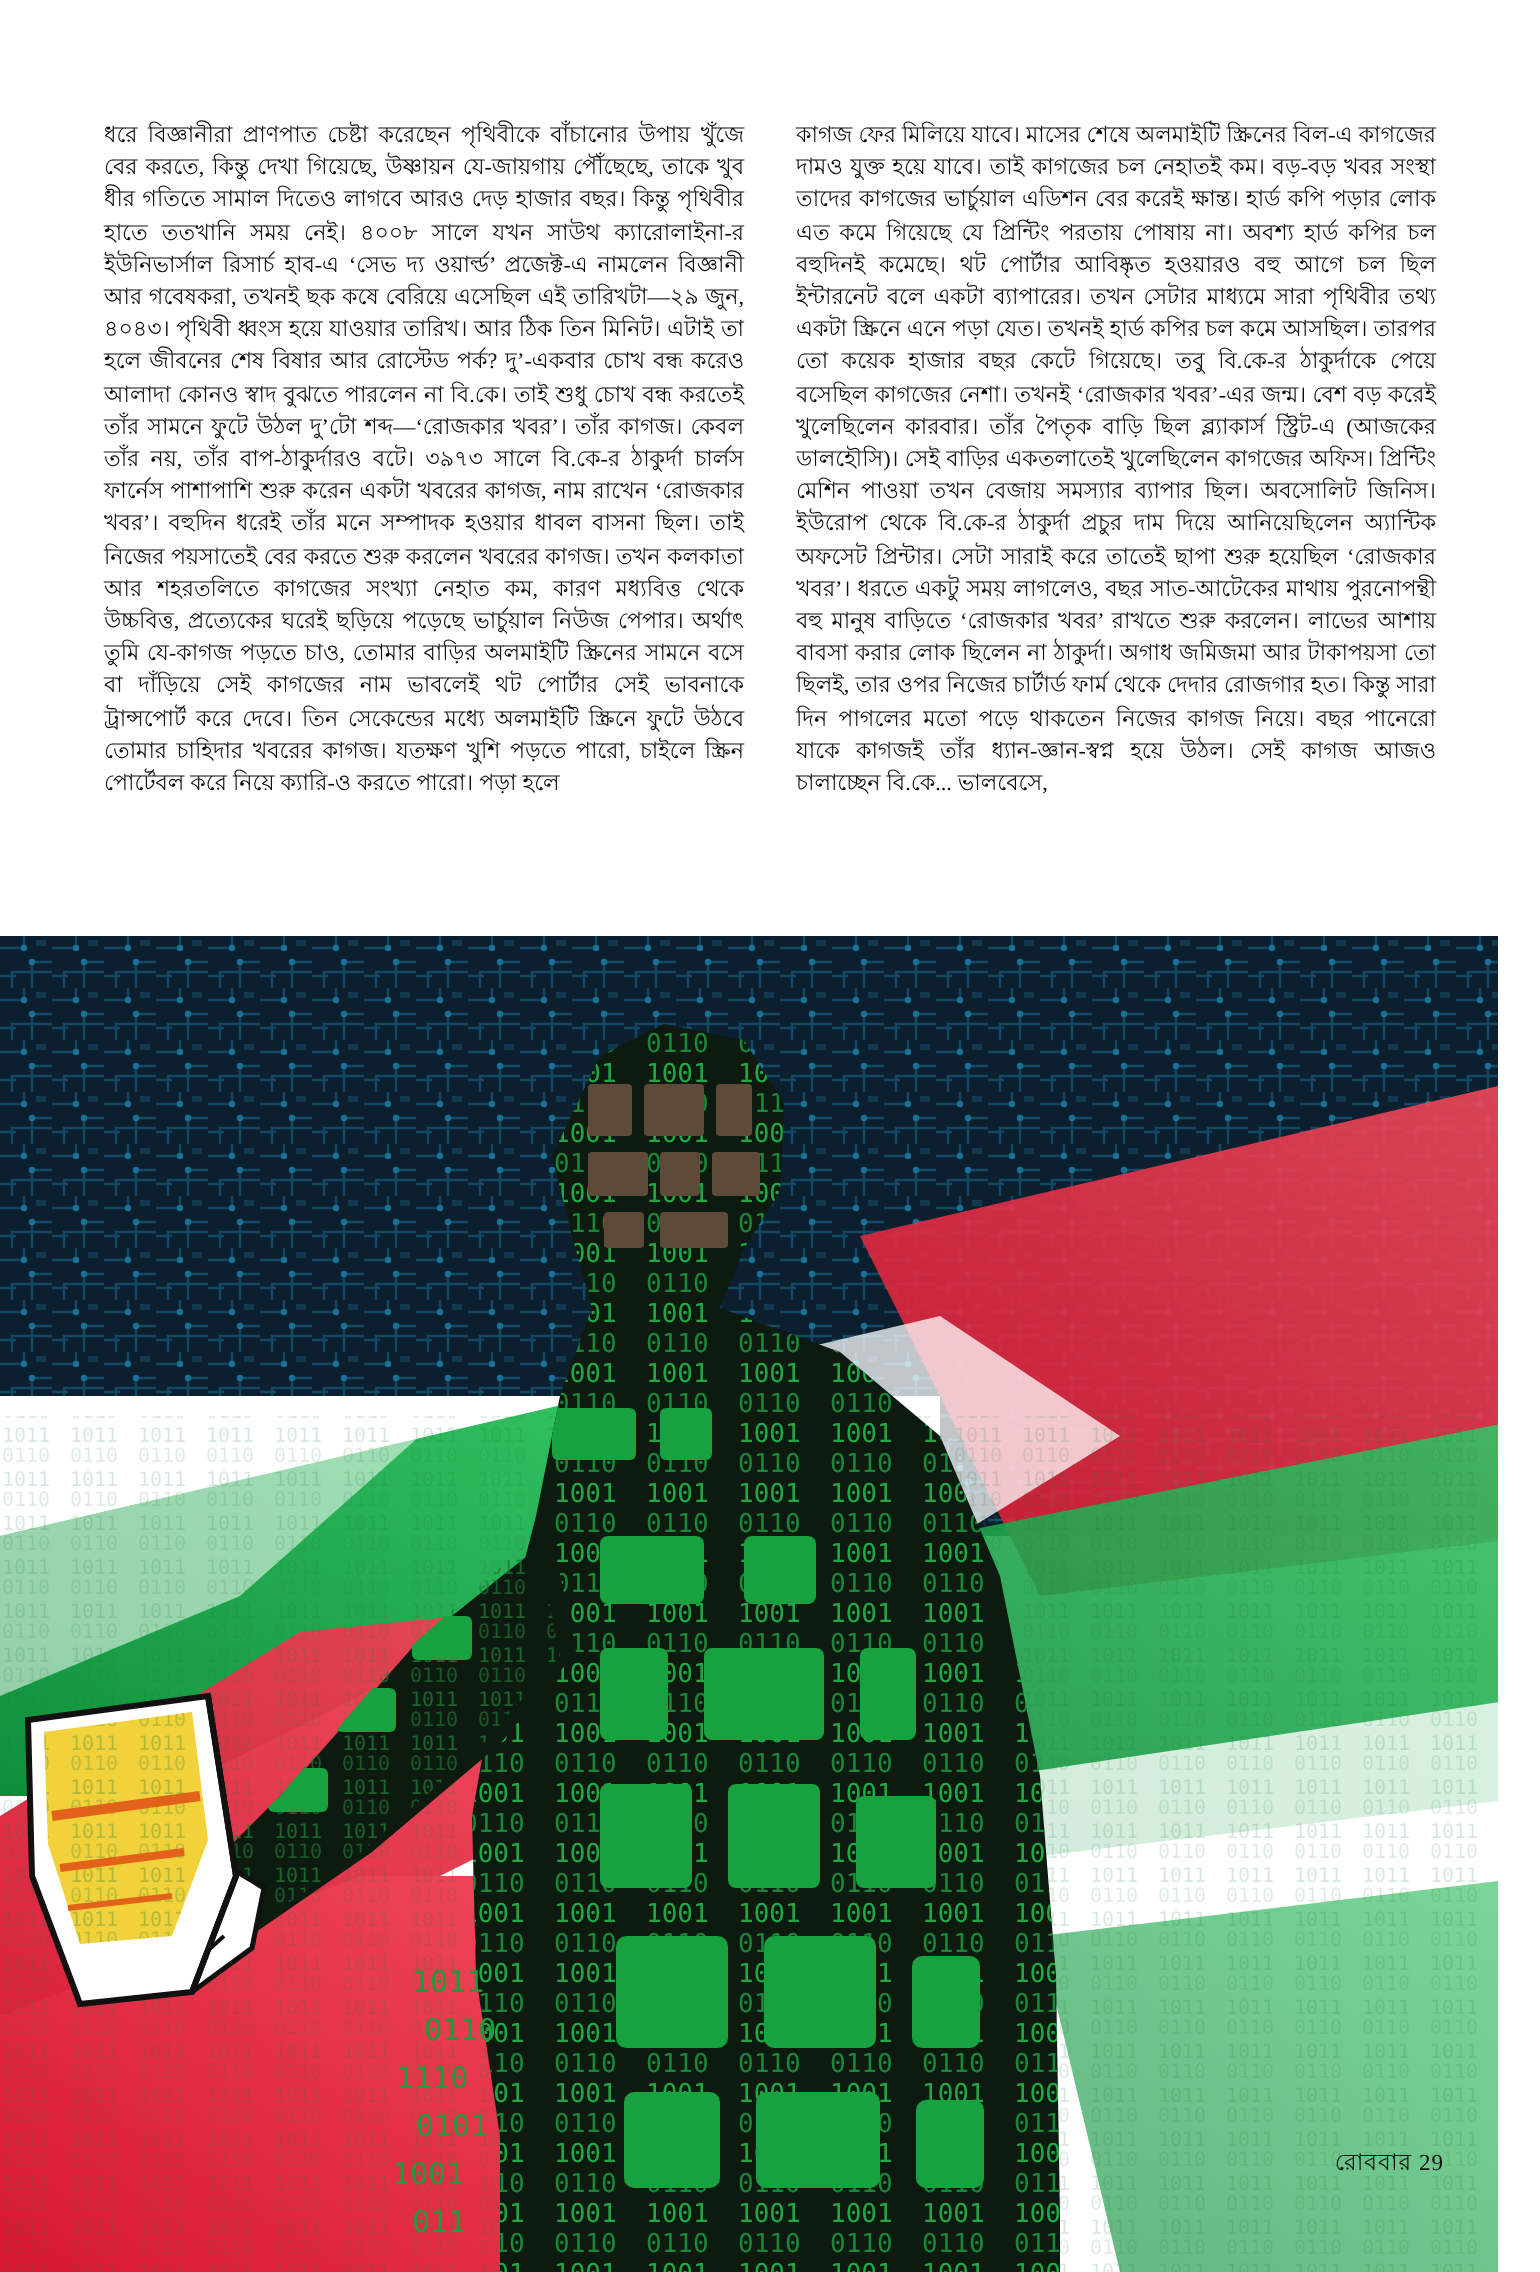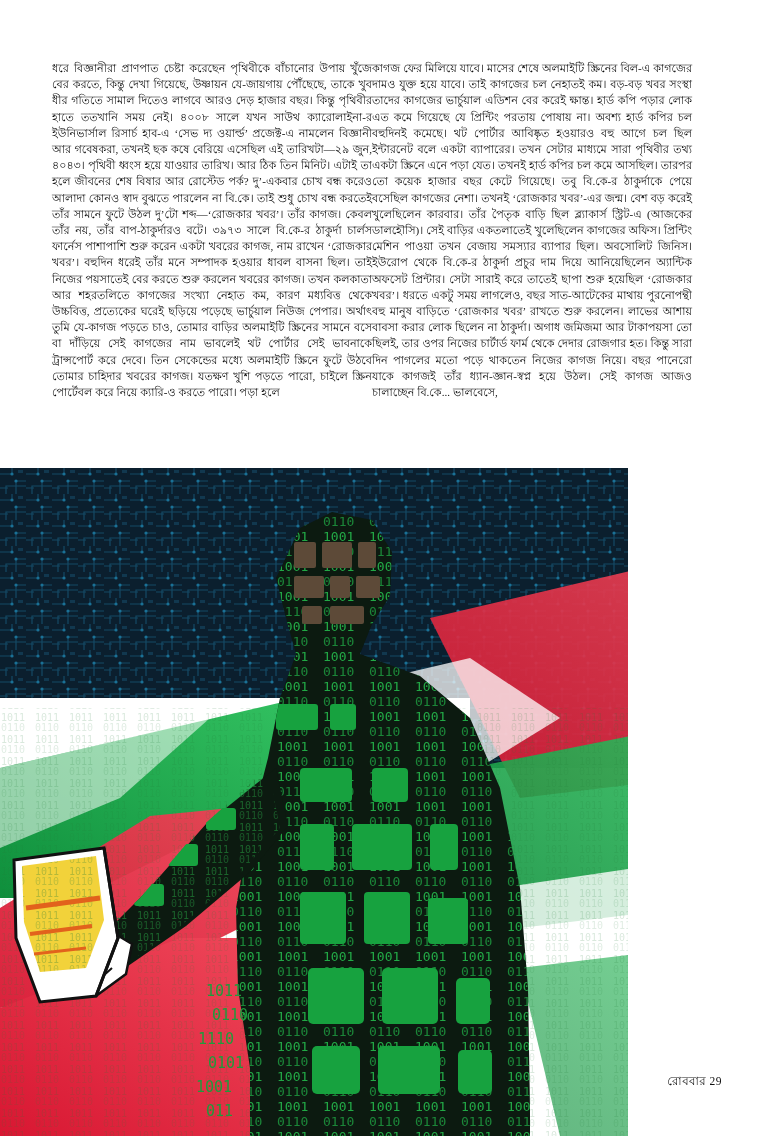--- a/index.html
+++ b/index.html
@@ -21,20 +21,21 @@
   
   .text-area {
     position: absolute;
     left: 0;
     top: 0;
     width: 770px;
     height: 470px;
     box-sizing: border-box;
     padding: 60px 52px 0 52px;
     display: flex;
+    gap: 26px;
   }
   .col {
     width: 320px;
     font-family: "Liberation Serif", serif;
     font-size: 11.1px;
     line-height: 16.2px;
     color: #0d0d0d;
     text-align: justify;
     text-justify: inter-word;
     word-spacing: 0.2px;
@@ -43,21 +44,21 @@
   .col p {
     margin: 0;
     text-indent: 0;
   }
 
   
   .art {
     position: absolute;
     left: 0;
     top: 468px;
-    width: 628px;
+    width: 749px;
     height: 668px;
     overflow: hidden;
     background: #ffffff;
   }
   .art svg {
     display: block;
   }
 
   
   .folio {

